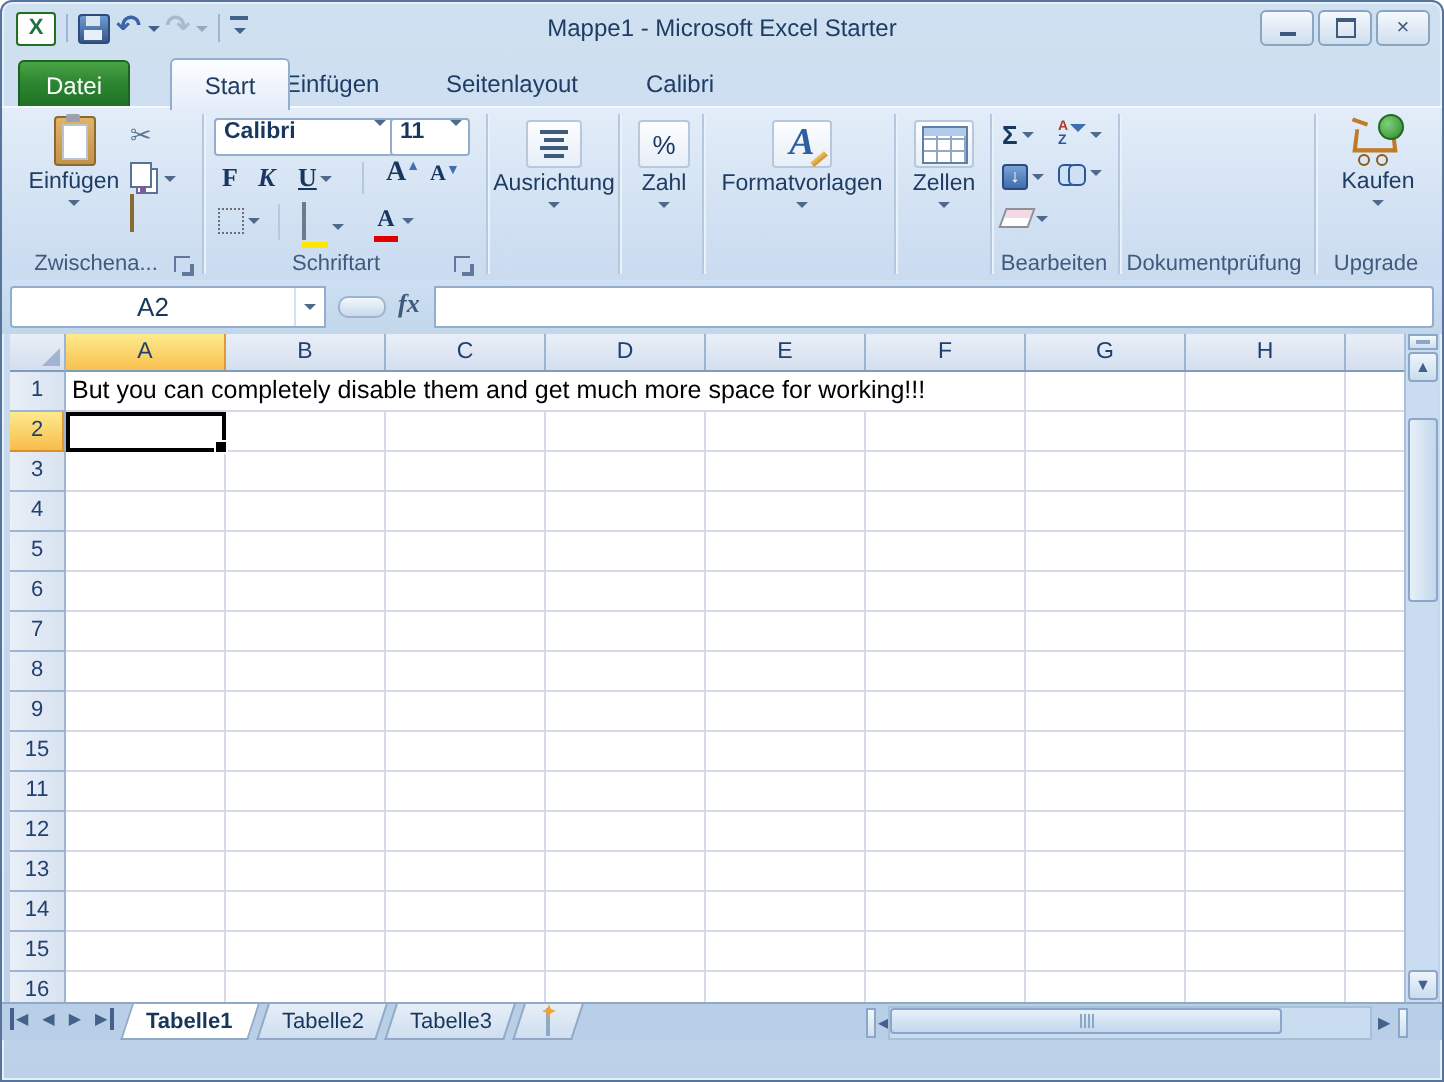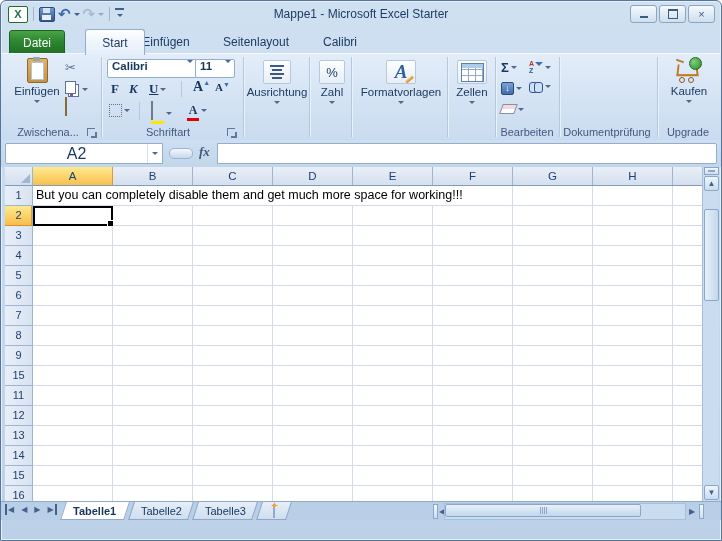--- a/index.html
+++ b/index.html
@@ -99,21 +99,21 @@
   .cart-ic .basket{position:absolute;left:1px;top:7px;width:17px;height:10px;border:2px solid #c07b28;border-top:none;transform:perspective(20px) rotateX(14deg);}
   .cart-ic .handle{position:absolute;left:0;top:3px;width:8px;height:2px;background:#c07b28;transform:rotate(20deg);}
   .cart-ic .w1,.cart-ic .w2{position:absolute;bottom:0;width:4px;height:4px;border-radius:50%;border:1.5px solid #8a5a1d;}
   .cart-ic .w1{left:3px;} .cart-ic .w2{left:12px;}
   .cart-ic .globe{position:absolute;right:0;top:0;width:11px;height:11px;border-radius:50%;background:radial-gradient(circle at 35% 35%,#7fd07a,#2e8a2d);border:1px solid #1f6b22;}
 
   
   #fbar{left:0;top:139px;width:100%;height:27px;background:linear-gradient(#cddff1,#c2d6ea);}
   .namebox{left:4px;top:3px;width:156px;height:19px;background:#fff;border:1px solid #93aecd;border-radius:2px 0 0 2px;
            display:flex;align-items:center;}
-  .namebox .val{flex:1;text-align:center;font-size:16px;color:#17375e;}
+  .namebox .val{flex:1;text-align:center;font-size:13px;color:#17375e;}
   .namebox .dd{width:14px;height:100%;border-left:1px solid #d5e1ee;display:flex;align-items:center;justify-content:center;}
   .fx-pill{left:168px;top:8px;width:22px;height:9px;border-radius:5px;background:linear-gradient(#f2f7fc,#c8d9eb);border:1px solid #9db4d0;}
   .fx{left:198px;top:4px;font-family:"Liberation Serif","DejaVu Serif",serif;font-style:italic;font-weight:bold;color:#3f5a7d;font-size:13px;}
   .finput{left:216px;top:3px;right:4px;height:19px;background:#fff;border:1px solid #93aecd;border-radius:0 2px 2px 0;}
 
   
   #corner{left:4px;top:166px;width:28px;height:19px;background:linear-gradient(#e9eff8,#d4deee);
           border-right:1px solid #9db4d2;border-bottom:1px solid #7f9db9;box-sizing:border-box;position:absolute;}
   #corner:after{content:"";position:absolute;right:2px;bottom:2px;width:0;height:0;border-left:9px solid transparent;border-bottom:9px solid #a0b6d0;}
   #colheads{left:32px;top:166px;width:669px;height:19px;overflow:hidden;background:linear-gradient(#e9eff8,#d4deee);border-bottom:1px solid #7f9db9;box-sizing:border-box;display:flex;}

